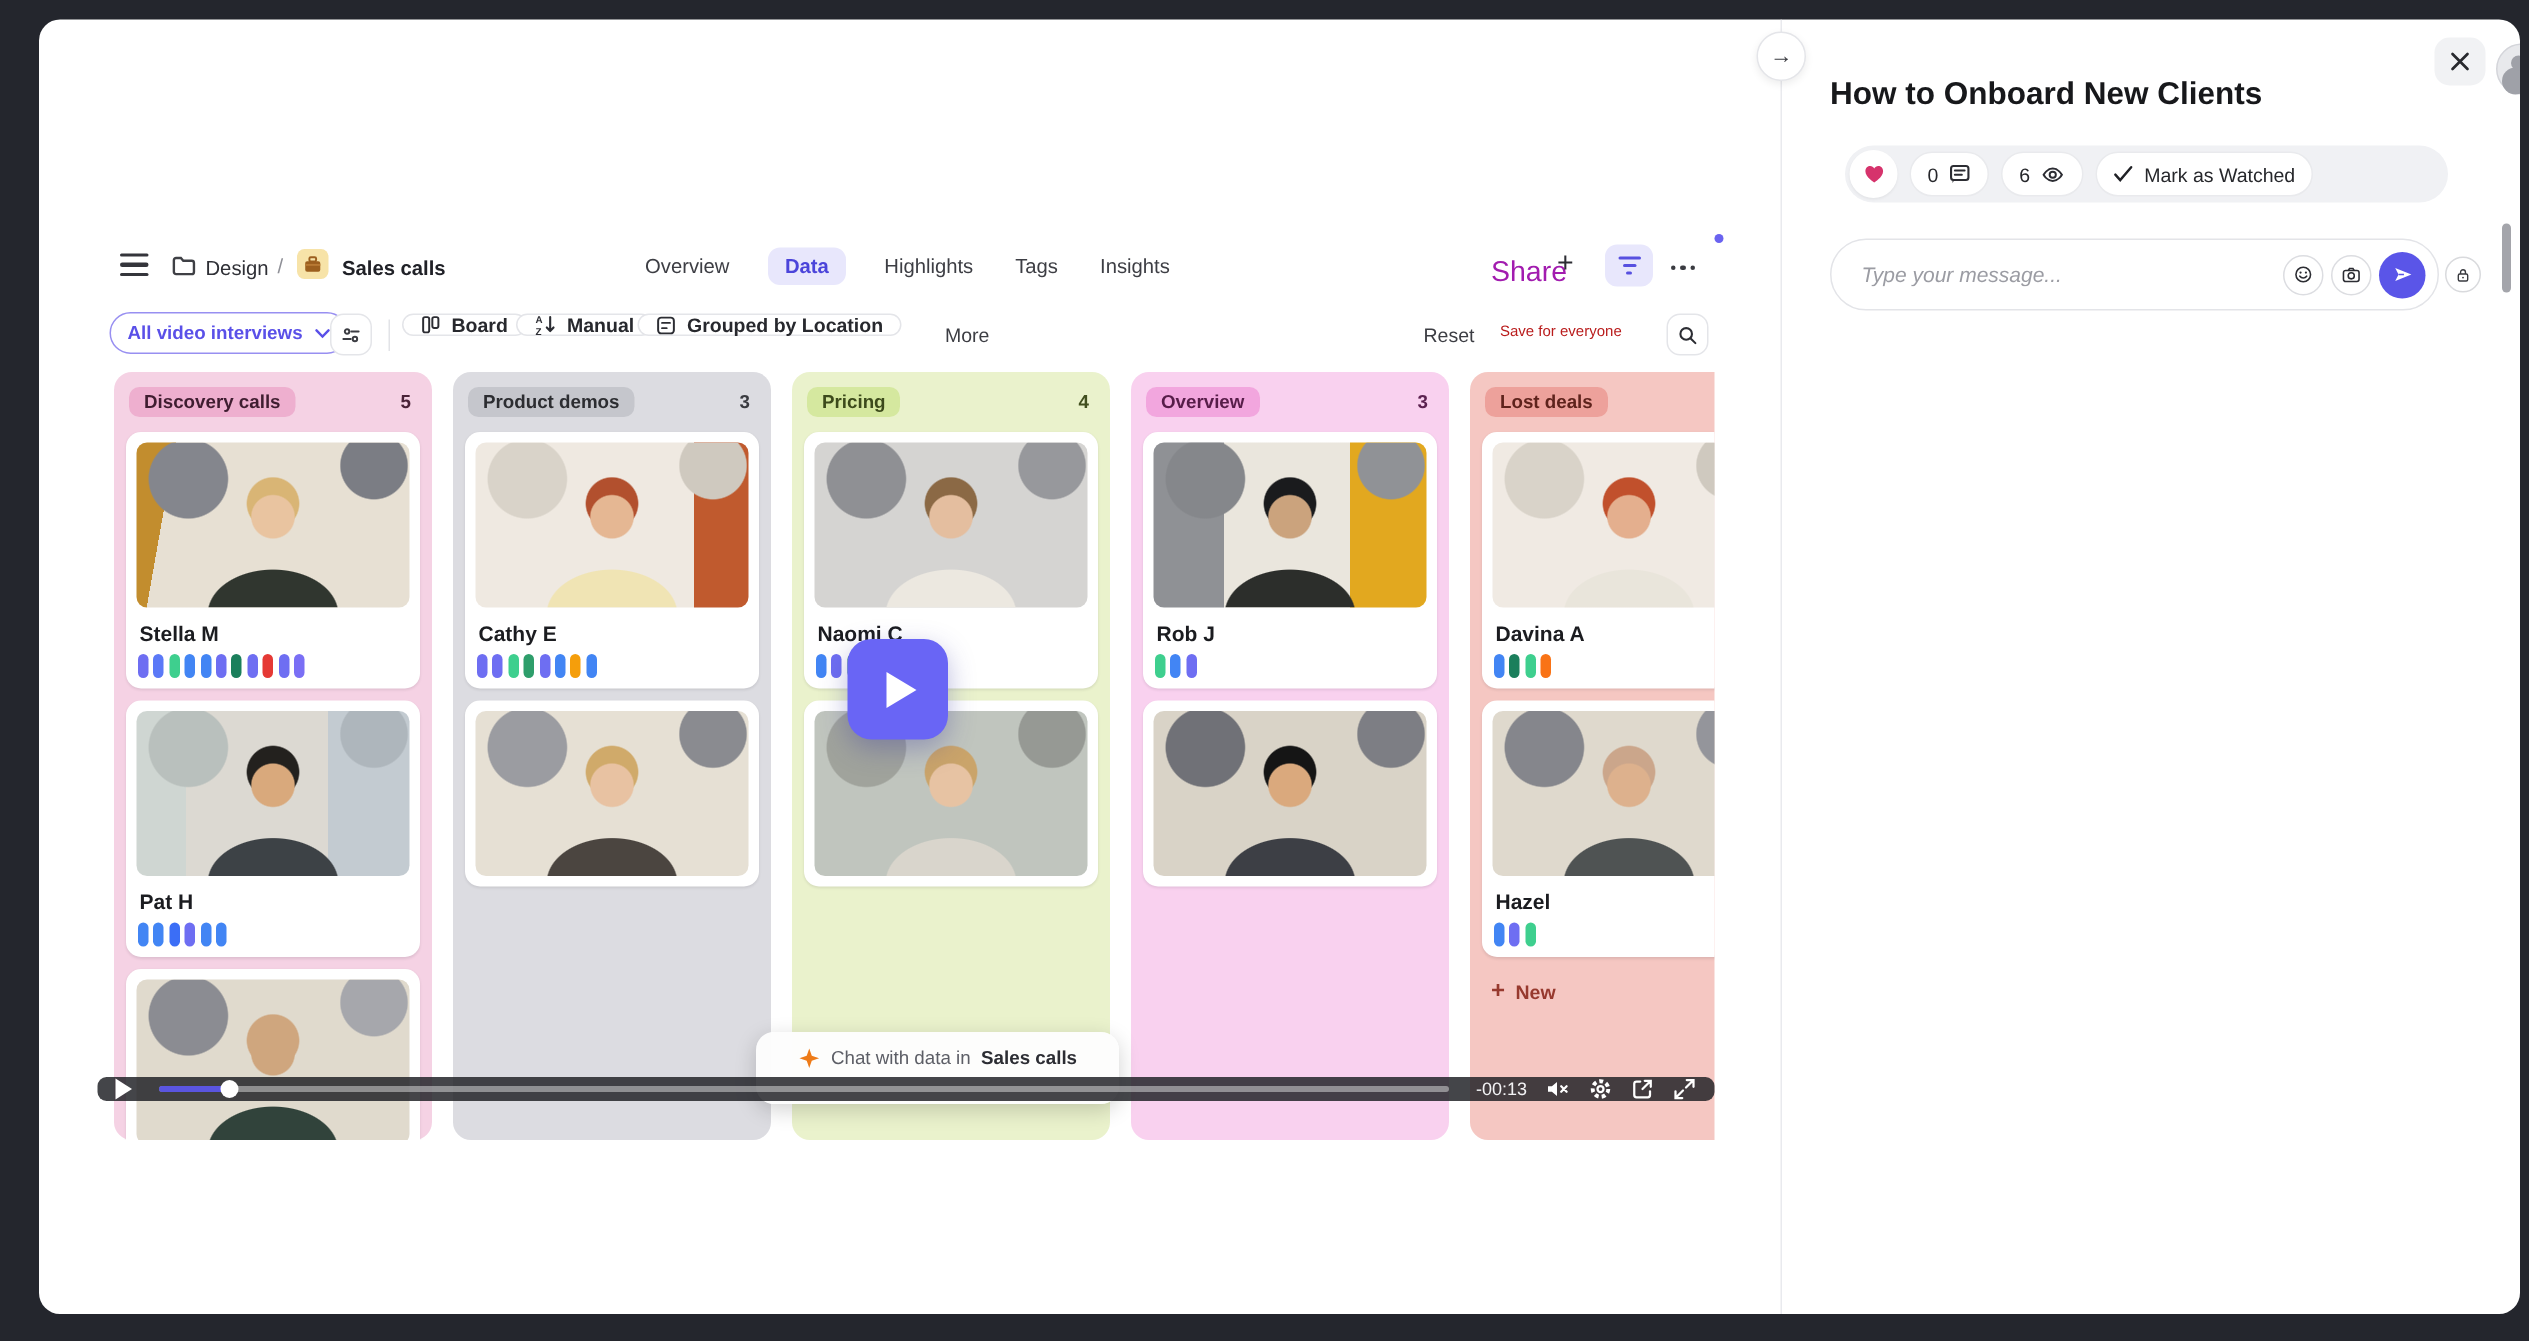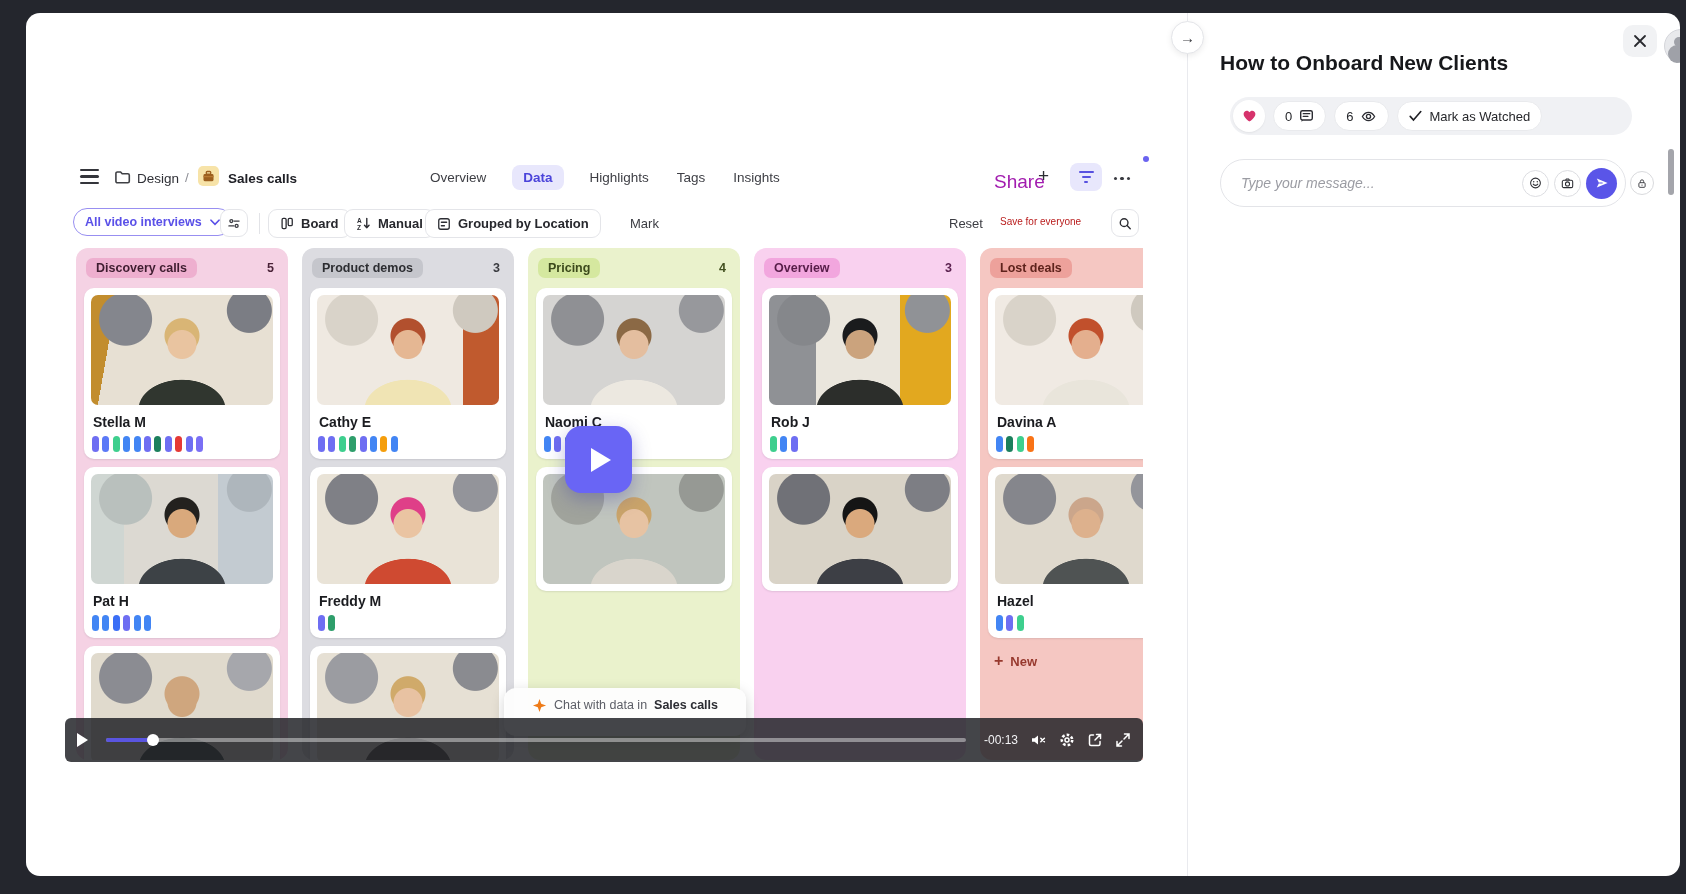--- a/index.html
+++ b/index.html
@@ -29,21 +29,21 @@
   .dots3{left:1086px;top:160px;display:flex;gap:3px;cursor:pointer;background:none;border:none;padding:4px 2px;}
   .dots3 i{width:3.4px;height:3.4px;border-radius:50%;background:#3a3b41;}
   .pdot{left:1117px;top:143px;width:6px;height:6px;border-radius:50%;background:#6a63f0;}
   
   .segment{left:47px;top:195px;height:28px;border:1.5px solid #988ff1;border-radius:16px;background:#fff;
            display:flex;align-items:center;gap:8px;padding:0 11px;cursor:pointer;}
   .segment span{font-size:12.5px;font-weight:bold;color:#5a50e8;}
   .sq-btn{width:28px;height:28px;border-radius:9px;border:1px solid #e4e5e9;background:#fff;display:flex;align-items:center;justify-content:center;cursor:pointer;}
   .cfgbtn{left:194px;top:196px;}
   .vline{left:233px;top:200px;width:1px;height:21px;background:#e2e3e7;}
-  .tbtn{height:29px;border:1px solid #e4e5e9;border-radius:9px;background:#fff;display:flex;align-items:center;gap:7px;padding:0 11px;cursor:pointer;font-size:13px;color:#27282d;font-family:inherit;font-weight:bold;}
+  .tbtn{height:15px;border:1px solid #e4e5e9;border-radius:9px;background:#fff;display:flex;align-items:center;gap:7px;padding:0 11px;cursor:pointer;font-size:13px;color:#27282d;font-family:inherit;font-weight:bold;}
   .tb-board{left:242px;top:196px;}
   .tb-manual{left:318px;top:196px;}
   .tb-group{left:399px;top:196px;}
   .tb-more{left:598px;top:202px;font-size:13px;color:#3c3d43;background:none;border:none;cursor:pointer;font-family:inherit;}
   .tb-reset{left:917px;top:202px;font-size:13px;color:#3c3d43;background:none;border:none;cursor:pointer;font-family:inherit;}
   .tb-save{left:968px;top:202px;font-size:10px;color:#b91c1c;background:none;border:none;cursor:pointer;font-family:inherit;}
   .searchbtn{left:1085px;top:196px;}
   
   .board{left:50px;top:235px;width:1067px;height:512px;display:flex;gap:14px;overflow:hidden;}
   .col{flex:0 0 212px;border-radius:12px;padding:8px;box-sizing:border-box;}
@@ -67,21 +67,21 @@
   
   .bigplay{left:539px;top:413px;width:67px;height:67px;border-radius:16px;background:#6965f5;border:none;cursor:pointer;
            box-shadow:0 6px 18px rgba(60,60,160,.35);display:flex;align-items:center;justify-content:center;z-index:4;}
   .bigplay .tri{width:0;height:0;border-left:20px solid #fff;border-top:12px solid transparent;border-bottom:12px solid transparent;margin-left:5px;}
   
   .tooltip{left:478px;top:675px;width:242px;height:48px;border-radius:12px;background:rgba(253,253,253,.97);
            box-shadow:0 4px 14px rgba(0,0,0,.18);display:flex;align-items:flex-start;justify-content:center;gap:7px;padding-top:10px;box-sizing:border-box;z-index:5;}
   .tooltip span{font-size:12.5px;color:#5c5e66;}
   .tooltip b{font-size:12.5px;color:#2c2d33;}
   
-  .ctrl{left:39px;top:705px;width:1078px;height:44px;border-radius:6px;background:rgba(32,33,38,.84);
+  .ctrl{left:39px;top:705px;width:1078px;height:16px;border-radius:6px;background:rgba(32,33,38,.84);
         display:flex;align-items:center;padding:0 12px;box-sizing:border-box;gap:12px;z-index:6;}
   .cplay{width:0;height:0;border-left:11px solid #fff;border-top:7px solid transparent;border-bottom:7px solid transparent;background:none;border-right:none;cursor:pointer;padding:0;}
   .track{position:relative;flex:1;height:4px;border-radius:2px;background:rgba(255,255,255,.42);cursor:pointer;margin:0 6px;}
   .track .fill{position:absolute;left:0;top:0;height:4px;width:46px;border-radius:2px;background:#5a55e0;}
   .track .knob{position:absolute;left:41px;top:-4px;width:12px;height:12px;border-radius:50%;background:#fff;}
   .ctime{font-size:12px;color:#f2f2f4;}
   .cico{background:none;border:none;cursor:pointer;padding:0;display:flex;align-items:center;}
   
   .divider{left:1161px;top:0;width:1px;height:863px;background:#e9eaee;}
   .collapse{left:1145px;top:8px;width:33px;height:33px;border-radius:50%;background:#fff;border:1px solid #e4e5e9;
@@ -182,21 +182,21 @@
         </svg>
       <span>Manual</span>
     </button>
     <button class="abs tbtn tb-group">
       <svg width="14" height="14" viewBox="0 0 16 16">
           <rect x="2" y="2" width="12" height="12" rx="2.4" fill="none" stroke="#2c2d33" stroke-width="1.5"></rect>
           <path d="M5 6h6M5 10h3.5" stroke="#2c2d33" stroke-width="1.5" stroke-linecap="round"></path>
         </svg>
       <span>Grouped by Location</span>
     </button>
-    <button class="abs tb-more">Mark</button>
+    <button class="abs tb-more">More</button>
     <button class="abs tb-reset">Reset</button>
     <button class="abs tb-save">Save for everyone</button>
     <button class="abs sq-btn searchbtn">
       <svg width="15" height="15" viewBox="0 0 16 16">
           <circle cx="7" cy="7" r="4.4" fill="none" stroke="#2c2d33" stroke-width="1.6"></circle>
           <path d="M10.4 10.4L14 14" stroke="#2c2d33" stroke-width="1.6" stroke-linecap="round"></path>
         </svg>
     </button>
 
     <div class="abs board">
@@ -223,25 +223,20 @@
 
       <div class="col" style="background:#dcdce1;color:#3a3b40">
         <div class="colhead">
           <span class="colpill" style="background:#c5c6cc;color:#2c2d31">Product demos</span>
           <span class="colcount">3</span>
         </div>
         <div class="card">
           <div class="thumb" style="--bg:linear-gradient(90deg,#efe9e1 0 80%,#c05a2e 80%);--panel:#d9d3c9;--panel2:#cfc9bf;--skin:#e5b793;--hair:#b2502e;--shirt:#f0e4b4"></div>
           <div class="cname">Cathy E</div>
           <div class="bars"><i style="background: rgb(110, 110, 242);"></i><i style="background: rgb(110, 110, 242);"></i><i style="background: rgb(62, 207, 142);"></i><i style="background: rgb(46, 158, 107);"></i><i style="background: rgb(110, 110, 242);"></i><i style="background: rgb(66, 133, 244);"></i><i style="background: rgb(245, 158, 11);"></i><i style="background: rgb(66, 133, 244);"></i></div>
-        </div>
-        <div class="card">
-          <div class="thumb" style="--bg:#e9e3d7;--panel:#7f8086;--panel2:#93949a;--skin:#eac4a2;--hair:#df3f88;--shirt:#cf4a31"></div>
-          <div class="cname">Freddy M</div>
-          <div class="bars"><i style="background: rgb(110, 110, 242);"></i><i style="background: rgb(46, 158, 107);"></i></div>
         </div>
         <div class="card">
           <div class="thumb" style="--bg:#e6e0d4;--panel:#9b9ca1;--panel2:#8a8b90;--skin:#e8c2a2;--hair:#d0aa6a;--shirt:#4b4540"></div>
         </div>
       </div>
 
       <div class="col" style="background:#eaf2cc;color:#42501f">
         <div class="colhead">
           <span class="colpill" style="background:#d5e89f;color:#3c4a1b">Pricing</span>
           <span class="colcount">4</span>

